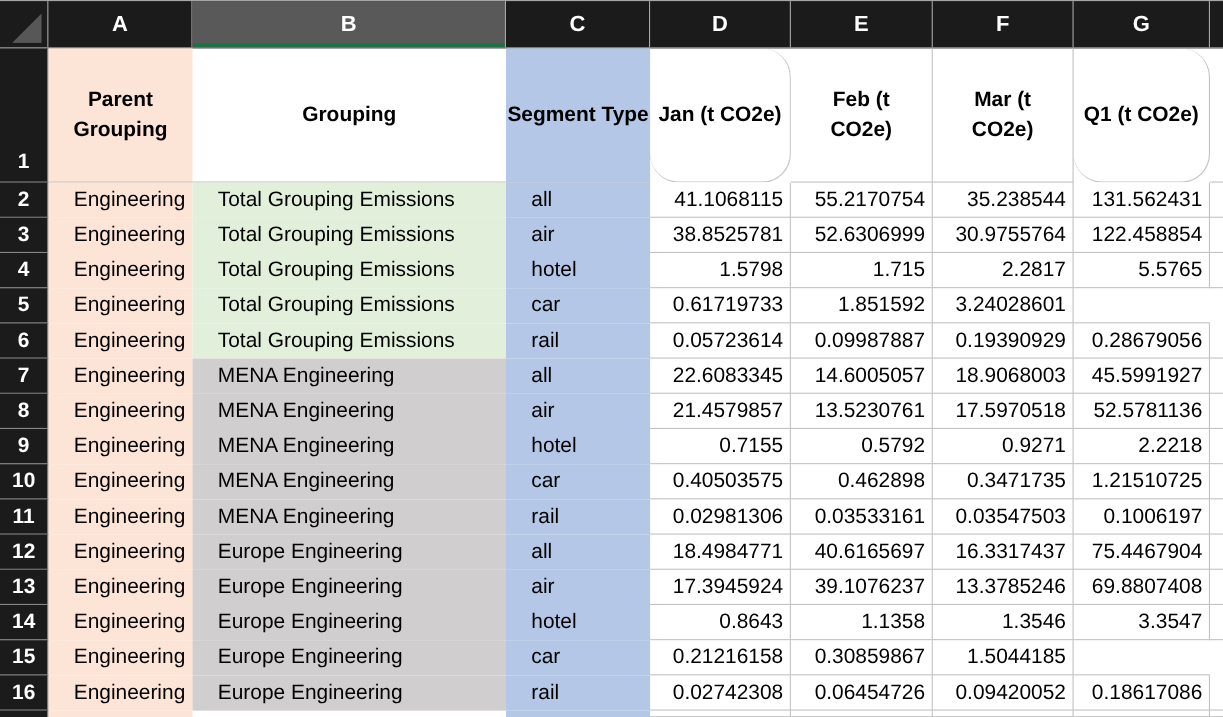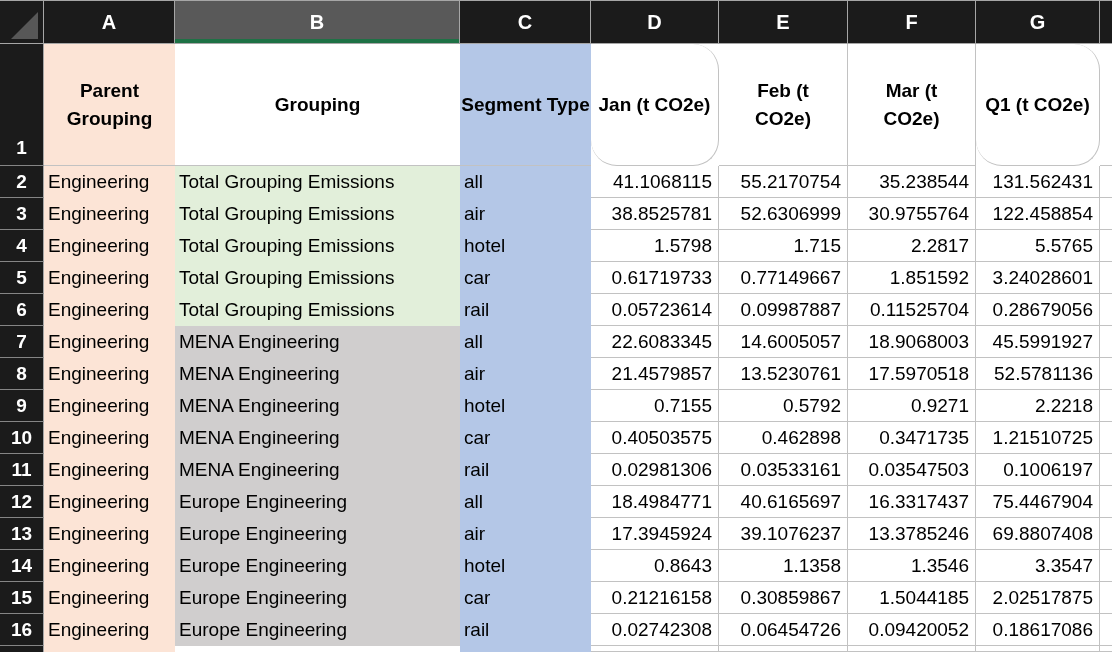--- a/index.html
+++ b/index.html
@@ -69,21 +69,21 @@
   .cell.hdr.vline{border-right:1px solid var(--gridline,#c2c2c2);}
   .cell .wrapnarrow{display:inline-block;max-width:66px;}
   .nowrap{white-space:nowrap;border-radius:26px;}
   
   .peach{background:var(--parent_fill,#fce4d6);}
   .green{background:var(--grouping_green,#e2efda);}
   .gray{background:var(--grouping_gray,#d0cece);}
   .blue{background:var(--segment_fill,#b4c7e7);}
   
   .data-row{height:32px;}
-  .cell.left{padding-left:4px;}
+  .cell.left{padding-left:23px;}
   .cell.num{
     justify-content:flex-end;text-align:right;padding-right:6px;
     border-right:1px solid var(--gridline,#c2c2c2);
     border-bottom:1px solid var(--gridline,#c2c2c2);
   }
   .cell.hsliver{border-bottom:1px solid var(--gridline,#c2c2c2);}
   
   .sliver-row{height:6px;}
   .sliver-row .row-h{border-bottom:none;}
 </style>
@@ -155,33 +155,32 @@
         <div class="cell num">2.2817</div>
         <div class="cell num">5.5765</div>
         <div class="cell hsliver"></div>
       </div>
       <div class="grid-row data-row">
         <div class="row-h">5</div>
         <div class="cell left peach">Engineering</div>
         <div class="cell left green">Total Grouping Emissions</div>
         <div class="cell left blue">car</div>
         <div class="cell num">0.61719733</div>
-        <div class="cell num">0.77149667</div>
         <div class="cell num">1.851592</div>
         <div class="cell num">3.24028601</div>
         <div class="cell hsliver"></div>
       </div>
       <div class="grid-row data-row">
         <div class="row-h">6</div>
         <div class="cell left peach">Engineering</div>
         <div class="cell left green">Total Grouping Emissions</div>
         <div class="cell left blue">rail</div>
         <div class="cell num">0.05723614</div>
         <div class="cell num">0.09987887</div>
-        <div class="cell num">0.11525704</div>
+        <div class="cell num">0.19390929</div>
         <div class="cell num">0.28679056</div>
         <div class="cell hsliver"></div>
       </div>
       <div class="grid-row data-row">
         <div class="row-h">7</div>
         <div class="cell left peach">Engineering</div>
         <div class="cell left gray">MENA Engineering</div>
         <div class="cell left blue">all</div>
         <div class="cell num">22.6083345</div>
         <div class="cell num">14.6005057</div>
@@ -267,21 +266,20 @@
         <div class="cell hsliver"></div>
       </div>
       <div class="grid-row data-row">
         <div class="row-h">15</div>
         <div class="cell left peach">Engineering</div>
         <div class="cell left gray">Europe Engineering</div>
         <div class="cell left blue">car</div>
         <div class="cell num">0.21216158</div>
         <div class="cell num">0.30859867</div>
         <div class="cell num">1.5044185</div>
-        <div class="cell num">2.02517875</div>
         <div class="cell hsliver"></div>
       </div>
       <div class="grid-row data-row">
         <div class="row-h">16</div>
         <div class="cell left peach">Engineering</div>
         <div class="cell left gray">Europe Engineering</div>
         <div class="cell left blue">rail</div>
         <div class="cell num">0.02742308</div>
         <div class="cell num">0.06454726</div>
         <div class="cell num">0.09420052</div>

